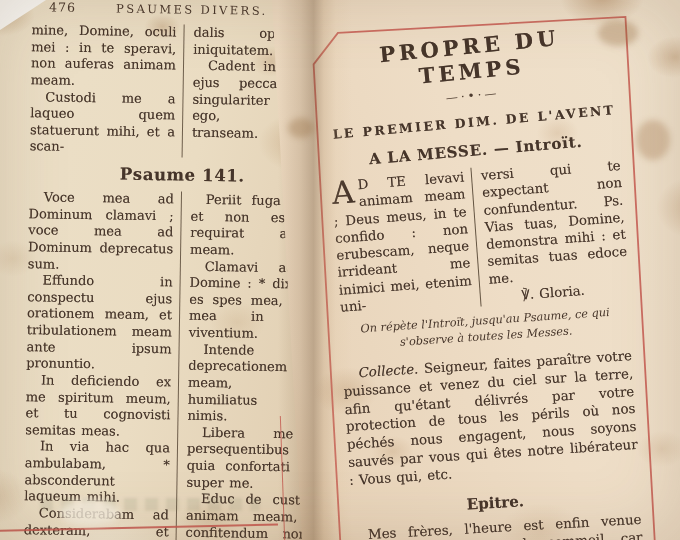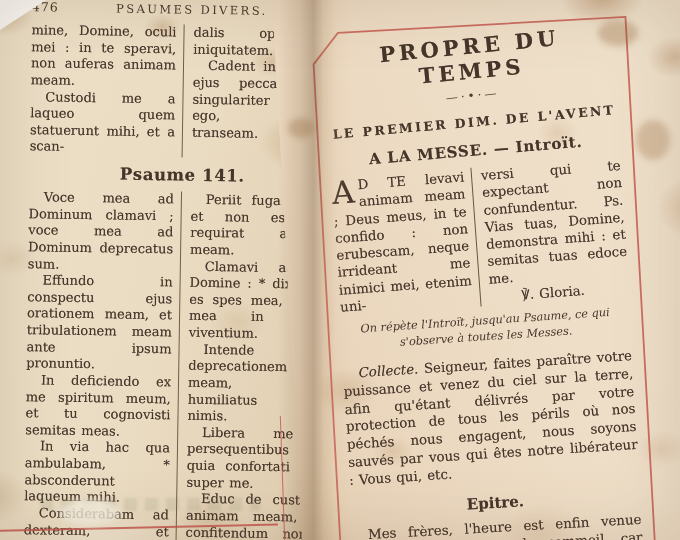--- a/index.html
+++ b/index.html
@@ -57,21 +57,21 @@
   .fx2{left:598px;top:20px;width:40px;height:26px;background:rgba(140,92,48,.30);}
   .fx3{left:636px;top:120px;width:34px;height:40px;background:rgba(146,98,52,.28);}
   .fx4{left:60px;top:500px;width:60px;height:26px;background:rgba(245,238,222,.8);}
   .bleed{position:absolute;left:40px;top:498px;width:220px;height:13px;z-index:2;
     filter:blur(1.6px);opacity:.5;
     background:repeating-linear-gradient(90deg,rgba(112,120,92,.28) 0 13px,rgba(112,120,92,0) 13px 21px);}
   
   .lp-rot{position:absolute;left:60px;top:18px;width:306px;
     transform:rotate(.9deg);transform-origin:100% 0;}
   .lp-header{display:flex;align-items:baseline;margin-bottom:8px;}
-  .folio{width:44px;font-size:12.5px;letter-spacing:1px;}
+  .folio{width:44px;font-size:12.5px;letter-spacing:1px;text-align:right;}
   .running{flex:1;text-align:center;font-size:11.5px;letter-spacing:2.4px;padding-right:30px;}
   .cols{display:flex;align-items:stretch;}
   .col{box-sizing:border-box;}
   .lc1{width:152px;padding-right:7px;}
   .lc2{width:152px;border-left:1px solid rgba(62,46,30,.72);padding-left:9px;}
   .page-left .para{font-size:13px;line-height:1.28;word-spacing:1.5px;}
   .para{margin:0;text-align:justify;text-indent:1.15em;
     text-shadow:0 0 .6px rgba(70,53,42,.55);}
   .cols-a .col .para:first-child{text-indent:0;}
   .psalm-head{text-align:center;font-weight:700;font-size:16.5px;letter-spacing:.6px;

